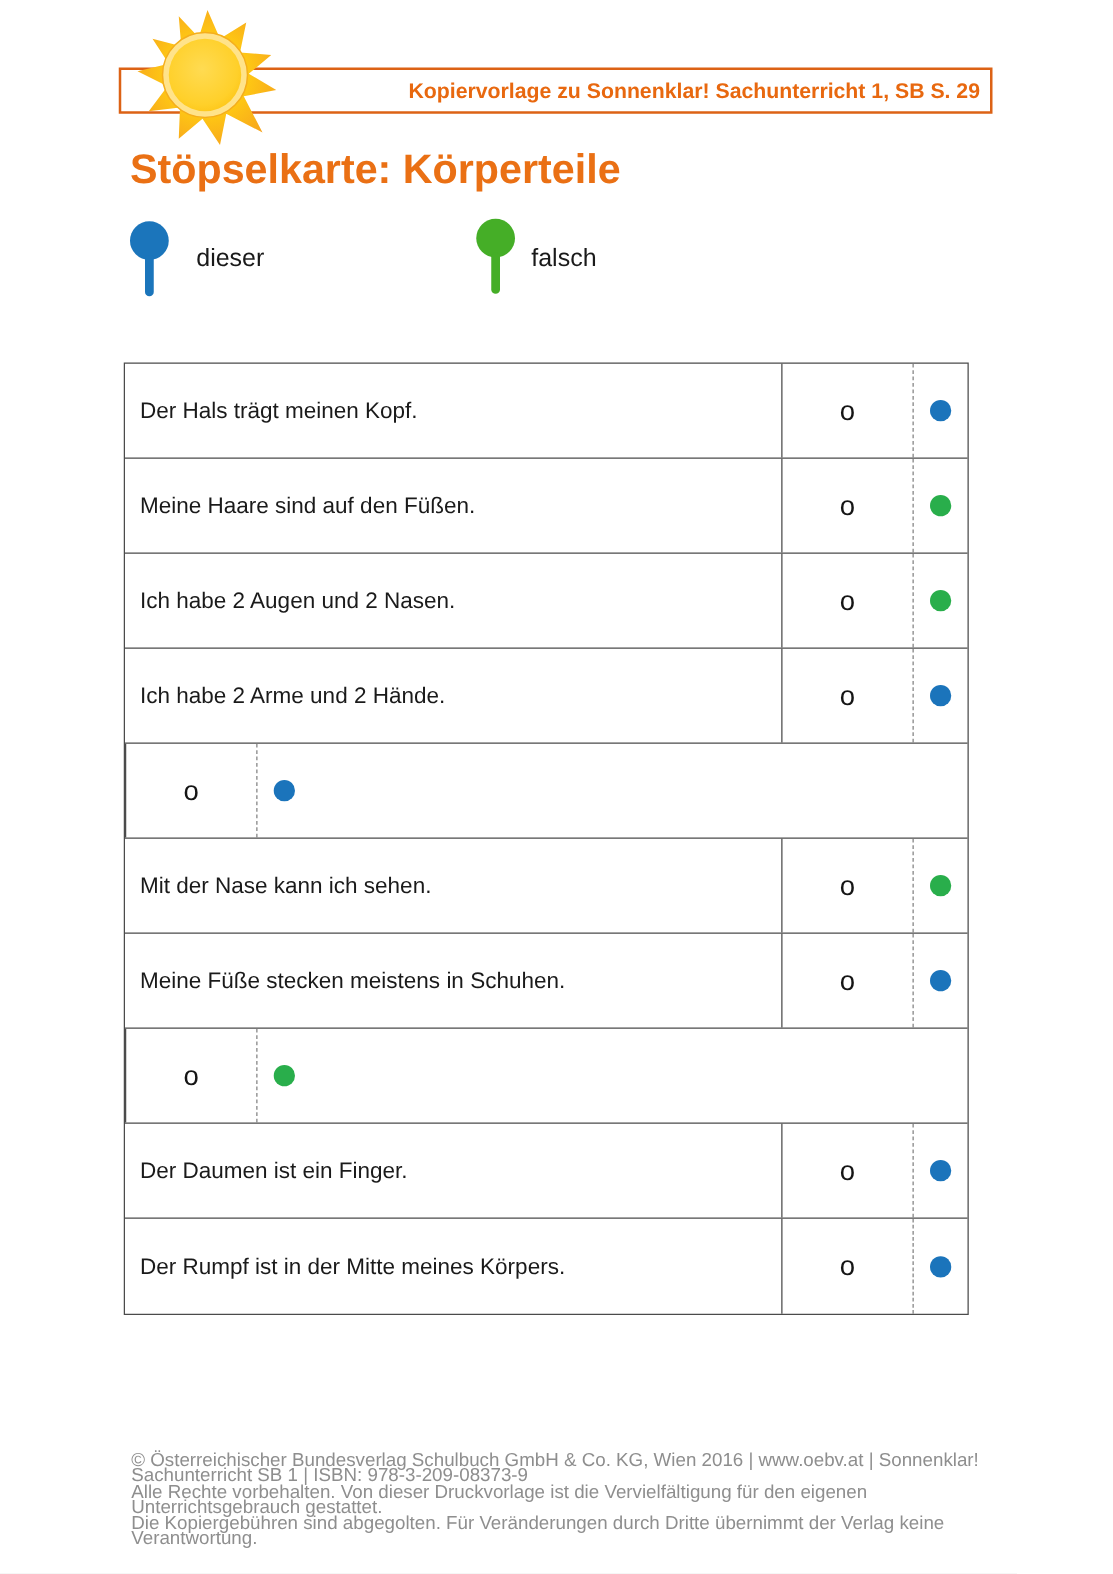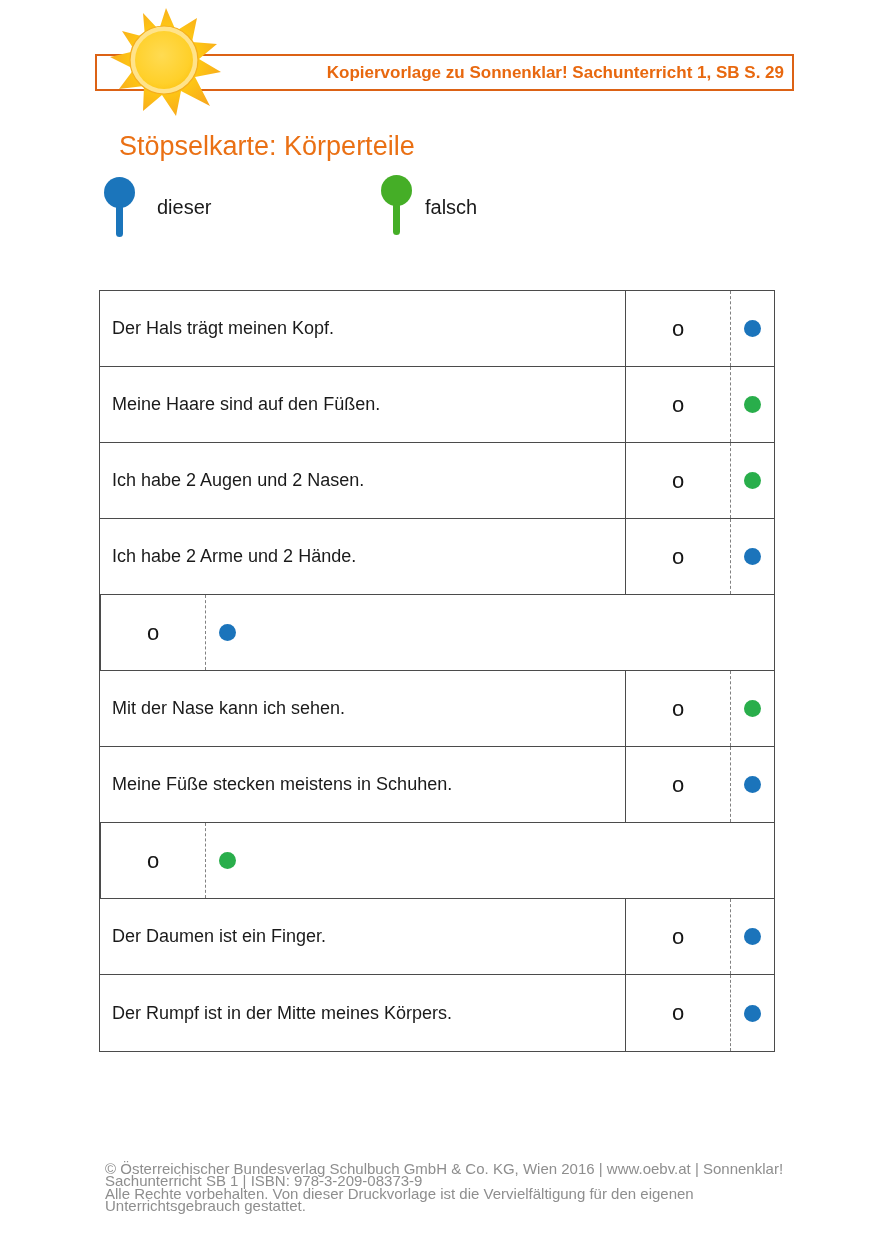--- a/index.html
+++ b/index.html
@@ -14,22 +14,22 @@
   .banner-box {
     position:absolute; left:95px; top:54px; width:699px; height:37px;
     border:2px solid #dc6215; display:flex; align-items:center; justify-content:flex-end;
     padding-right:8px;
   }
   .banner-text { font-size:17px; font-weight:bold; color:#e8680f; white-space:nowrap; }
   .sun { position:absolute; left:100px; top:6px; width:132px; height:112px; }
 
   
   .page-title {
-    position:absolute; left:104px; top:116px; margin:15px;
-    font-size:27px; font-weight:normal; color:#ea7014; white-space:nowrap;
+    position:absolute; left:104px; top:116px; margin:0;
+    font-size:33px; font-weight:bold; color:#ea7014; white-space:nowrap;
   }
 
   
   .pin { position:absolute; width:31px; height:60px; }
   .pin .head { position:absolute; left:0; top:0; width:31px; height:31px; border-radius:50%; }
   .pin .stem { position:absolute; left:12px; top:27px; width:7px; height:33px; border-radius:3.5px; }
   .pin-richtig { left:104px; top:177px; }
   .pin-falsch  { left:381px; top:175px; }
   .legend-label { position:absolute; top:196px; font-size:20px; color:#1a1a1a; }
   .label-richtig { left:157px; }
@@ -214,15 +214,16 @@
       </div>
       <div class="cell-dot">
         <span class="dot" style="background: rgb(27, 116, 187);"></span>
       </div>
     </div>
   </div>
 
   <div class="footer">
     <div>© Österreichischer Bundesverlag Schulbuch GmbH &amp; Co. KG, Wien 2016 | www.oebv.at | Sonnenklar! Sachunterricht SB 1 | ISBN: 978-3-209-08373-9</div>
     <div>Alle Rechte vorbehalten. Von dieser Druckvorlage ist die Vervielfältigung für den eigenen Unterrichtsgebrauch gestattet.</div>
+    <div>Die Kopiergebühren sind abgegolten. Für Veränderungen durch Dritte übernimmt der Verlag keine Verantwortung.</div>
   </div>
 
 </div>
 
 </body></html>

